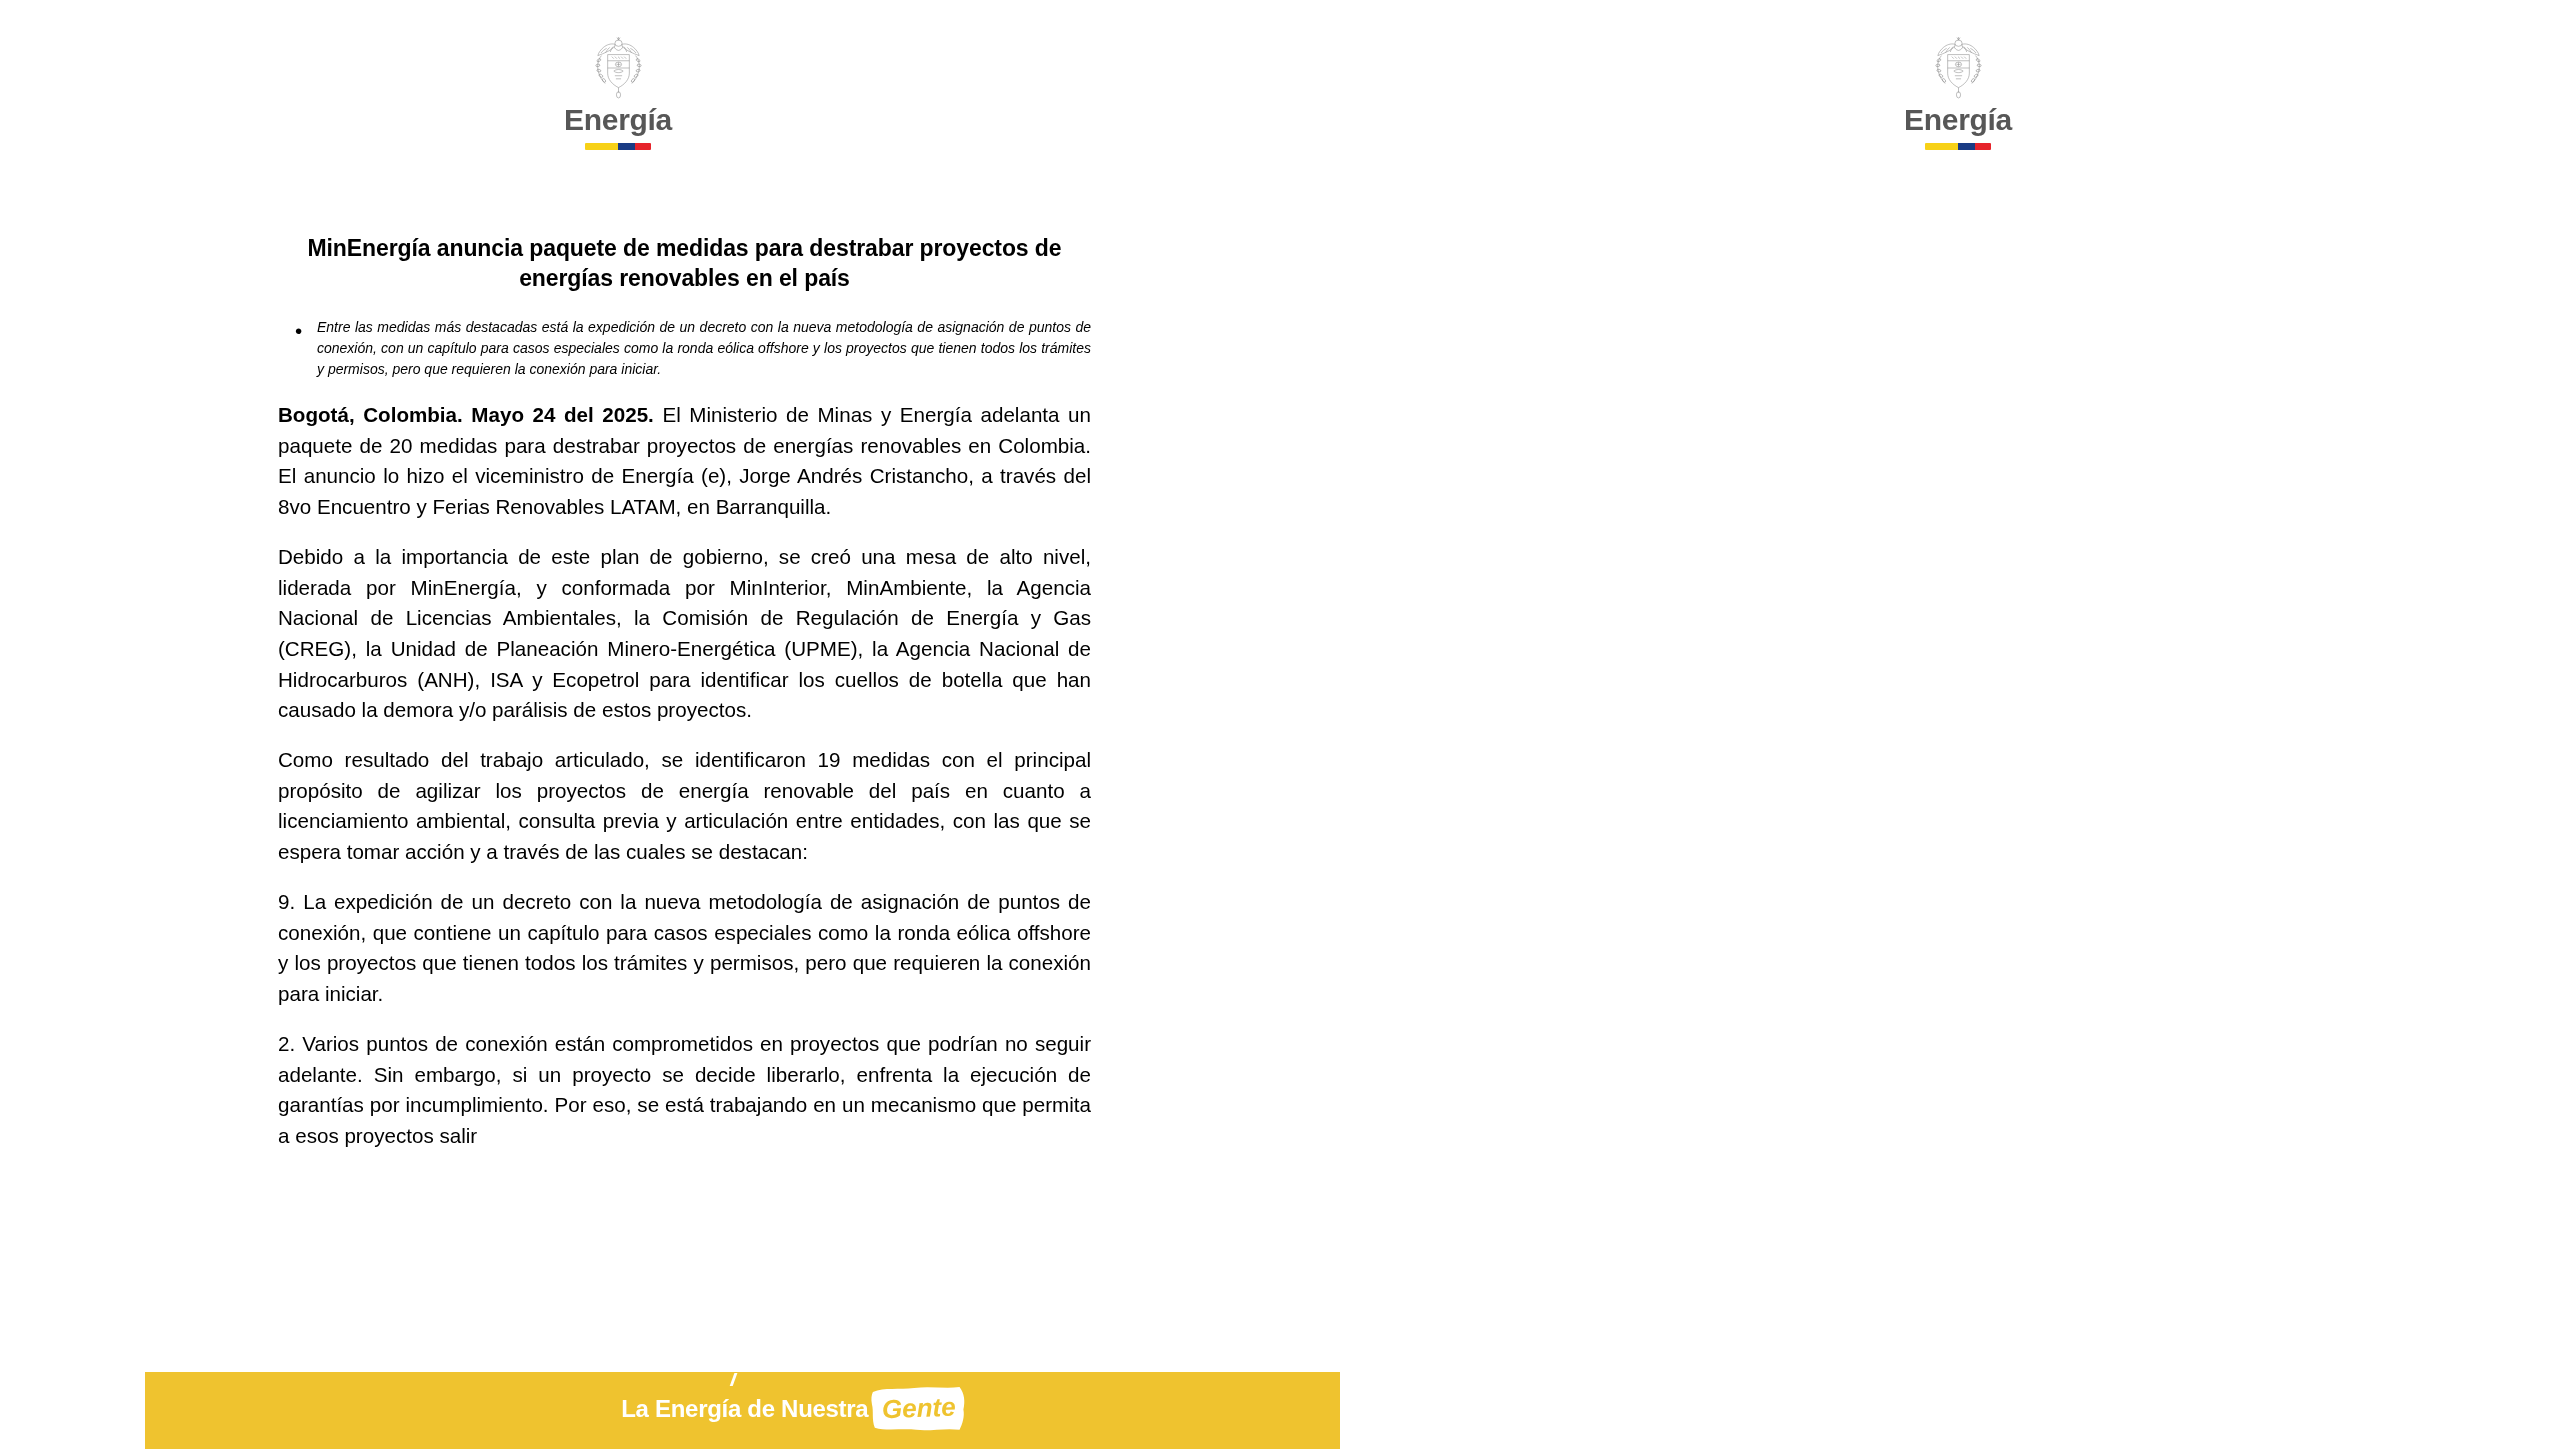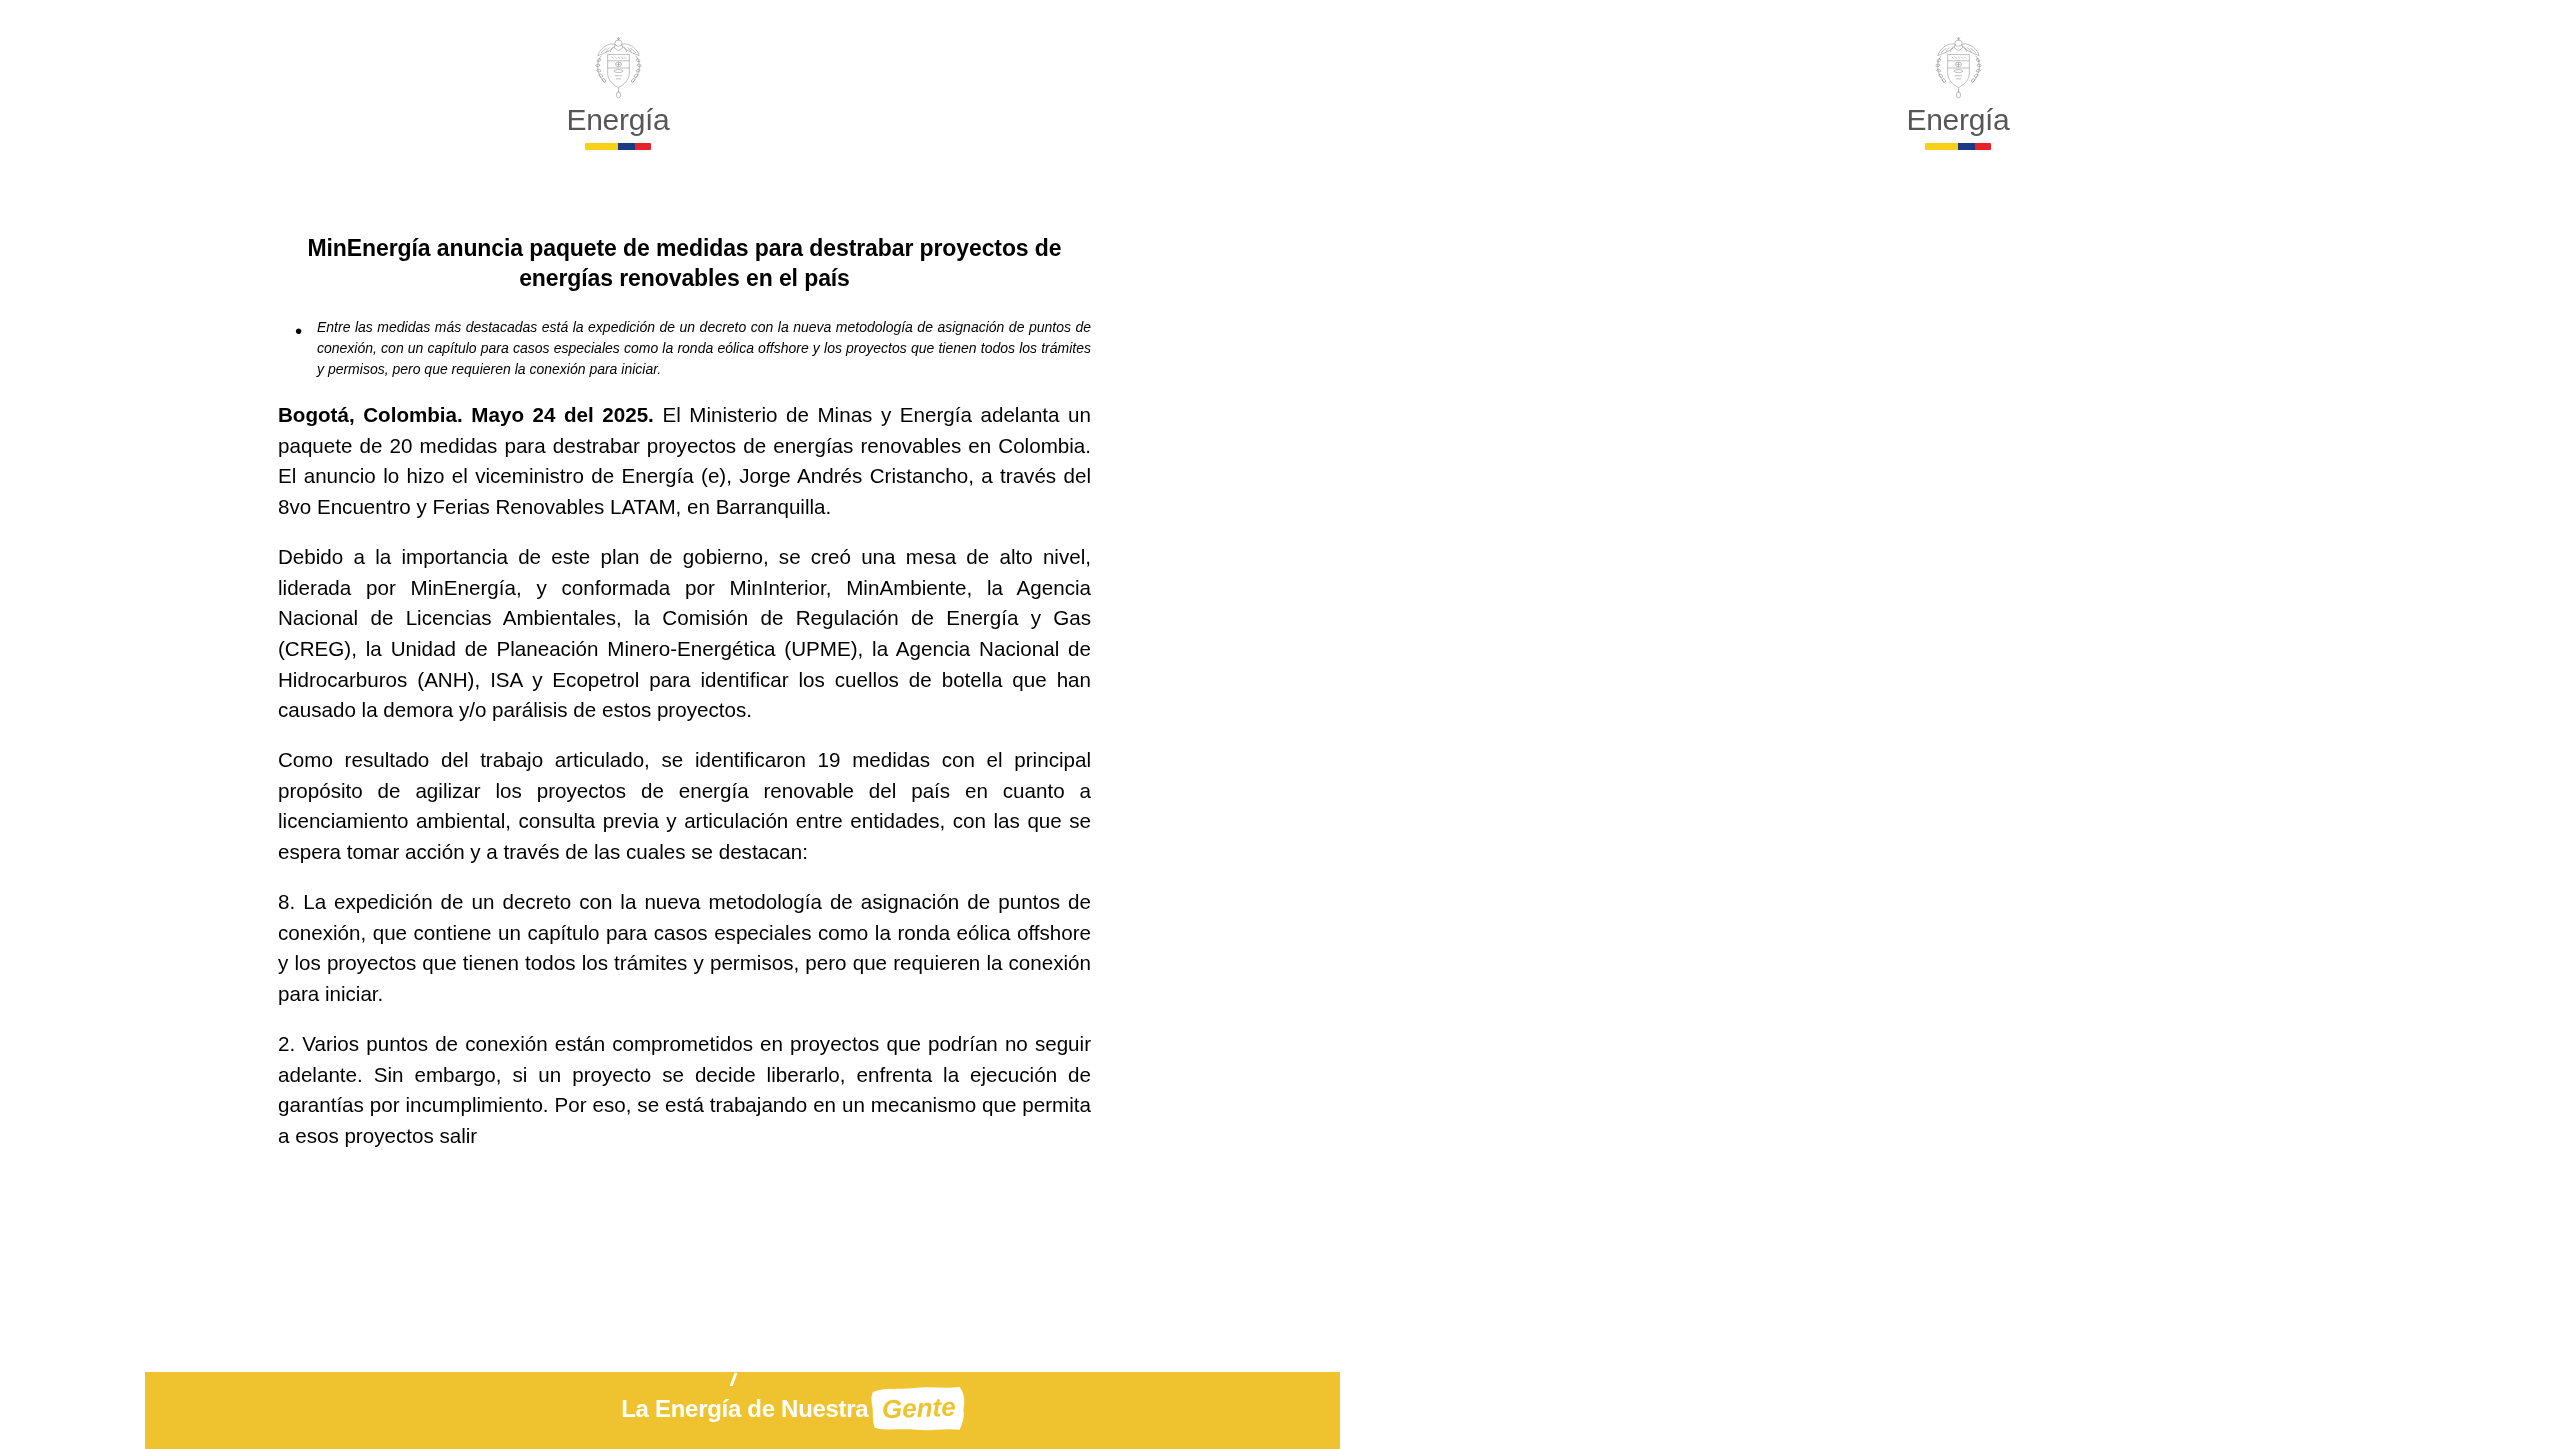--- a/index.html
+++ b/index.html
@@ -37,21 +37,21 @@
     top: 36px;
     width: 100%;
     display: flex;
     flex-direction: column;
     align-items: center;
   }
   .coat-of-arms { width: 55px; height: 64px; display: block; }
   .logo-word {
     font-family: "Liberation Sans", "DejaVu Sans", sans-serif;
     font-size: 30px;
-    font-weight: 400;
+    font-weight: 700;
     color: #575757;
     letter-spacing: -0.3px;
     line-height: 1;
     margin-top: 5.2px;
   }
   .tricolor {
     display: flex;
     width: 66px;
     height: 6.7px;
     margin-top: 8.2px;
@@ -234,21 +234,21 @@
       <h1 class="doc-title">MinEnergía anuncia paquete de medidas para destrabar proyectos de energías renovables en el país</h1>
 
       <ul class="lede-list">
         <li>Entre las medidas más destacadas está la expedición de un decreto con la nueva metodología de asignación de puntos de conexión, con un capítulo para casos especiales como la ronda eólica offshore y los proyectos que tienen todos los trámites y permisos, pero que requieren la conexión para iniciar.</li>
       </ul>
 
       <p class="body-par"><span class="dateline">Bogotá, Colombia. Mayo 24 del 2025.</span><span> El Ministerio de Minas y Energía adelanta un paquete de 20 medidas para destrabar proyectos de energías renovables en Colombia. El anuncio lo hizo el viceministro de Energía (e), Jorge Andrés Cristancho, a través del 8vo Encuentro y Ferias Renovables LATAM, en Barranquilla.</span></p>
 
       <p class="body-par">Debido a la importancia de este plan de gobierno, se creó una mesa de alto nivel, liderada por MinEnergía, y conformada por MinInterior, MinAmbiente, la Agencia Nacional de Licencias Ambientales, la Comisión de Regulación de Energía y Gas (CREG), la Unidad de Planeación Minero-Energética (UPME), la Agencia Nacional de Hidrocarburos (ANH), ISA y Ecopetrol para identificar los cuellos de botella que han causado la demora y/o parálisis de estos proyectos.</p>
       <p class="body-par">Como resultado del trabajo articulado, se identificaron 19 medidas con el principal propósito de agilizar los proyectos de energía renovable del país en cuanto a licenciamiento ambiental, consulta previa y articulación entre entidades, con las que se espera tomar acción y a través de las cuales se destacan:</p>
-      <p class="body-par">8. La expedición de un decreto con la nueva metodología de asignación de puntos de conexión, que contiene un capítulo para casos especiales como la ronda eólica offshore y los proyectos que tienen todos los trámites y permisos, pero que requieren la conexión para iniciar.</p>
+      <p class="body-par">9. La expedición de un decreto con la nueva metodología de asignación de puntos de conexión, que contiene un capítulo para casos especiales como la ronda eólica offshore y los proyectos que tienen todos los trámites y permisos, pero que requieren la conexión para iniciar.</p>
       <p class="body-par">2. Varios puntos de conexión están comprometidos en proyectos que podrían no seguir adelante. Sin embargo, si un proyecto se decide liberarlo, enfrenta la ejecución de garantías por incumplimiento. Por eso, se está trabajando en un mecanismo que permita a esos proyectos salir</p>
     </div>
 
     <div class="footer-band footer-left">
       <div class="slogan">
         <span class="slogan-main">La Energía de Nuestra</span>
         <span class="bolt"></span>
         <span class="brush-wrap">
           <svg class="brush-svg" viewBox="0 0 200 96" preserveAspectRatio="none" xmlns="http://www.w3.org/2000/svg">
             <path fill="#ffffff" d="M6 16 C30 6 60 12 92 8 C124 4 158 10 186 6

